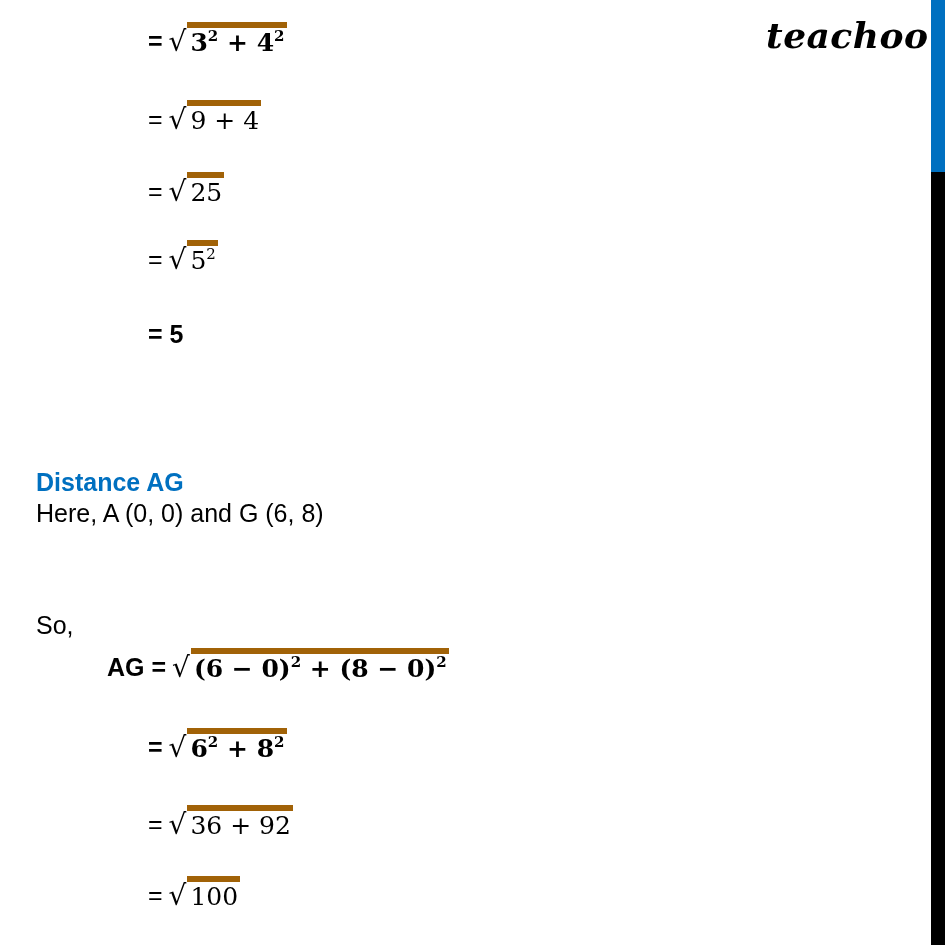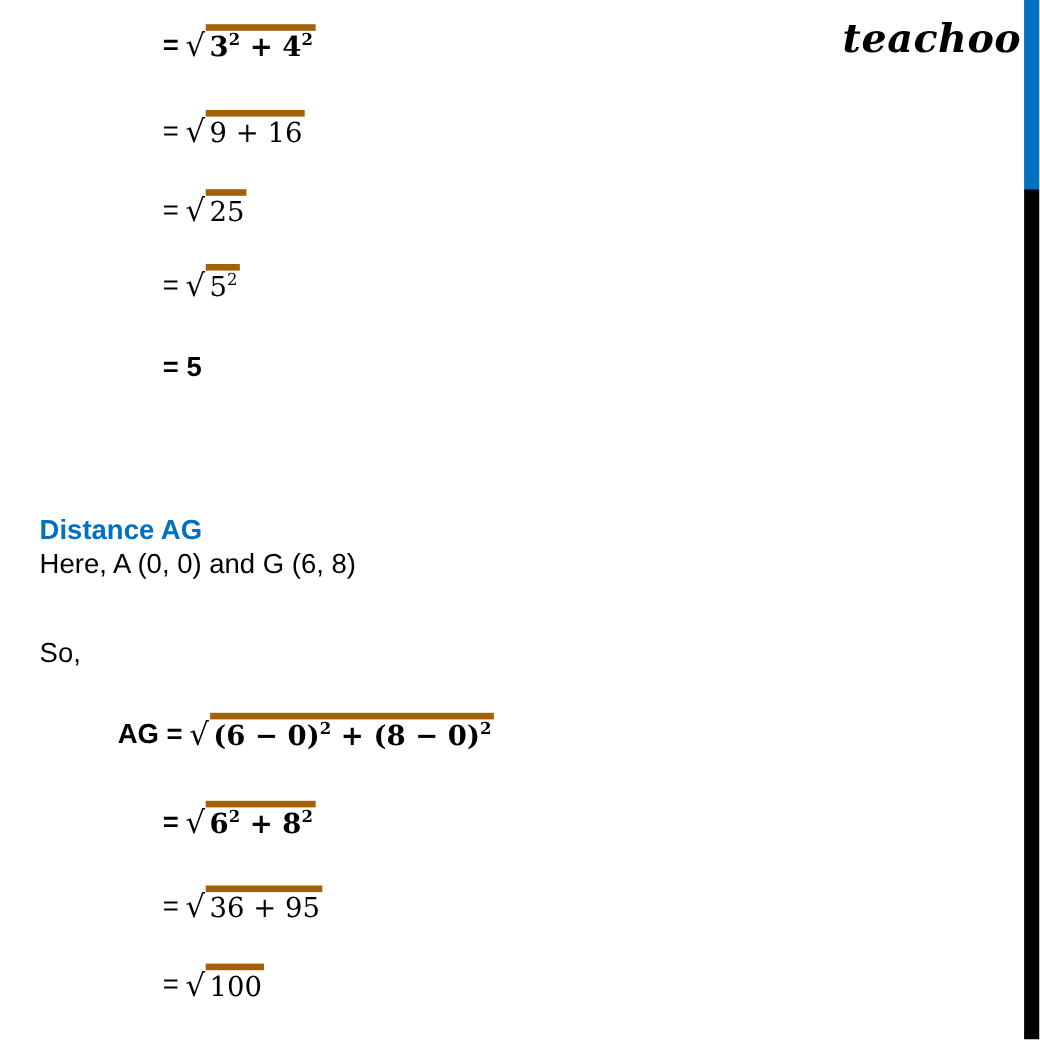--- a/index.html
+++ b/index.html
@@ -41,21 +41,21 @@
   <span class="sqrt">
     <span class="rad">√</span>
     <span class="rad-body b"><span>3</span><sup>2</sup> <span>+</span> <span>4</span><sup>2</sup></span>
   </span>
 </div>
 
 <div class="line" style="left:148px; top:100px;">
   <span class="eq">=</span>
   <span class="sqrt">
     <span class="rad">√</span>
-    <span class="rad-body">9 + 16</span>
+    <span class="rad-body">9 + 4</span>
   </span>
 </div>
 
 <div class="line" style="left:148px; top:172px;">
   <span class="eq">=</span>
   <span class="sqrt">
     <span class="rad">√</span>
     <span class="rad-body">25</span>
   </span>
 </div>
@@ -67,21 +67,21 @@
     <span class="rad-body"><span>5</span><sup>2</sup></span>
   </span>
 </div>
 
 <div class="line bold" style="left:148px; top:320px;">= 5</div>
 
 <div class="line heading" style="left:36px; top:468px;">Distance AG</div>
 
 <div class="line" style="left:36px; top:499px;">Here, A (0, 0) and G (6, 8)</div>
 
-<div class="line" style="left:36px; top:580px;">So,</div>
+<div class="line" style="left:36px; top:611px;">So,</div>
 
 <div class="line" style="left:107px; top:648px;justify-content:space-between;">
   <span class="eq bold">AG =</span>
   <span class="sqrt">
     <span class="rad">√</span>
     <span class="rad-body b"><span>(6 − 0)</span><sup>2</sup> <span>+</span> <span>(8 − 0)</span><sup>2</sup></span>
   </span>
 </div>
 
 <div class="line" style="left:148px; top:728px;">
@@ -89,21 +89,21 @@
   <span class="sqrt">
     <span class="rad">√</span>
     <span class="rad-body b"><span>6</span><sup>2</sup> <span>+</span> <span>8</span><sup>2</sup></span>
   </span>
 </div>
 
 <div class="line" style="left:148px; top:805px;">
   <span class="eq">=</span>
   <span class="sqrt">
     <span class="rad">√</span>
-    <span class="rad-body">36 + 95</span>
+    <span class="rad-body">36 + 92</span>
   </span>
 </div>
 
 <div class="line" style="left:148px; top:876px;">
   <span class="eq">=</span>
   <span class="sqrt">
     <span class="rad">√</span>
     <span class="rad-body">100</span>
   </span>
 </div>

